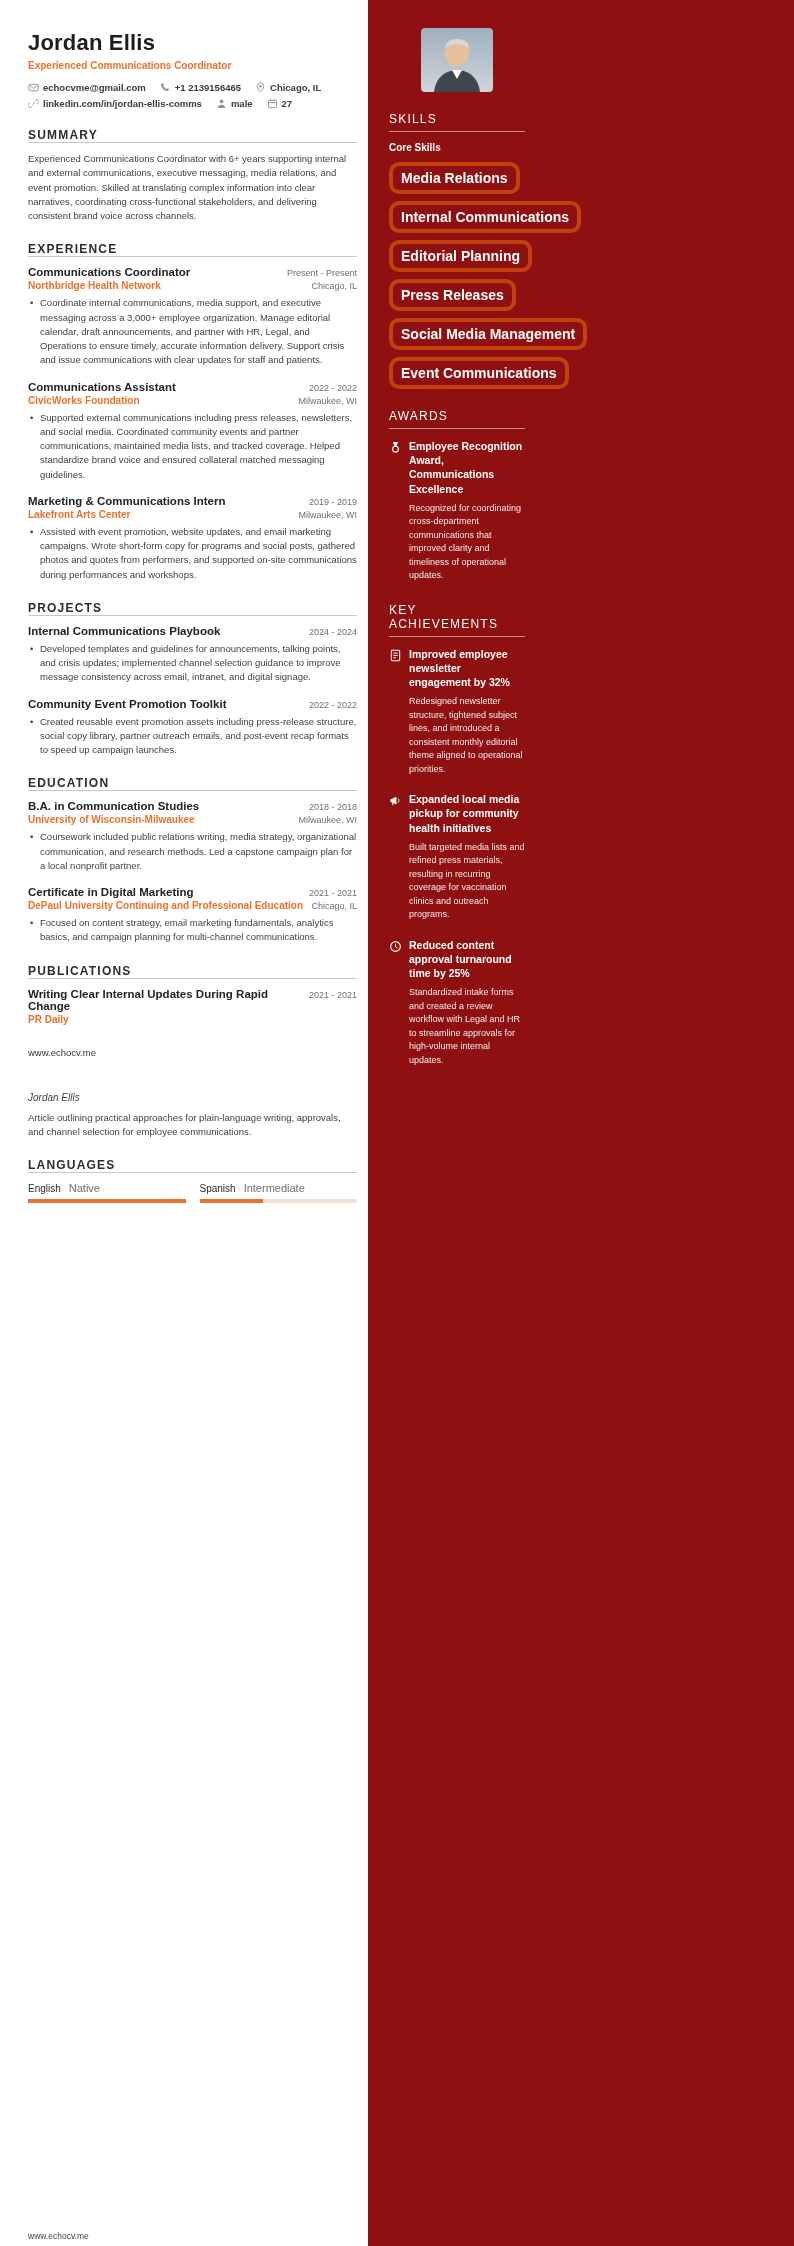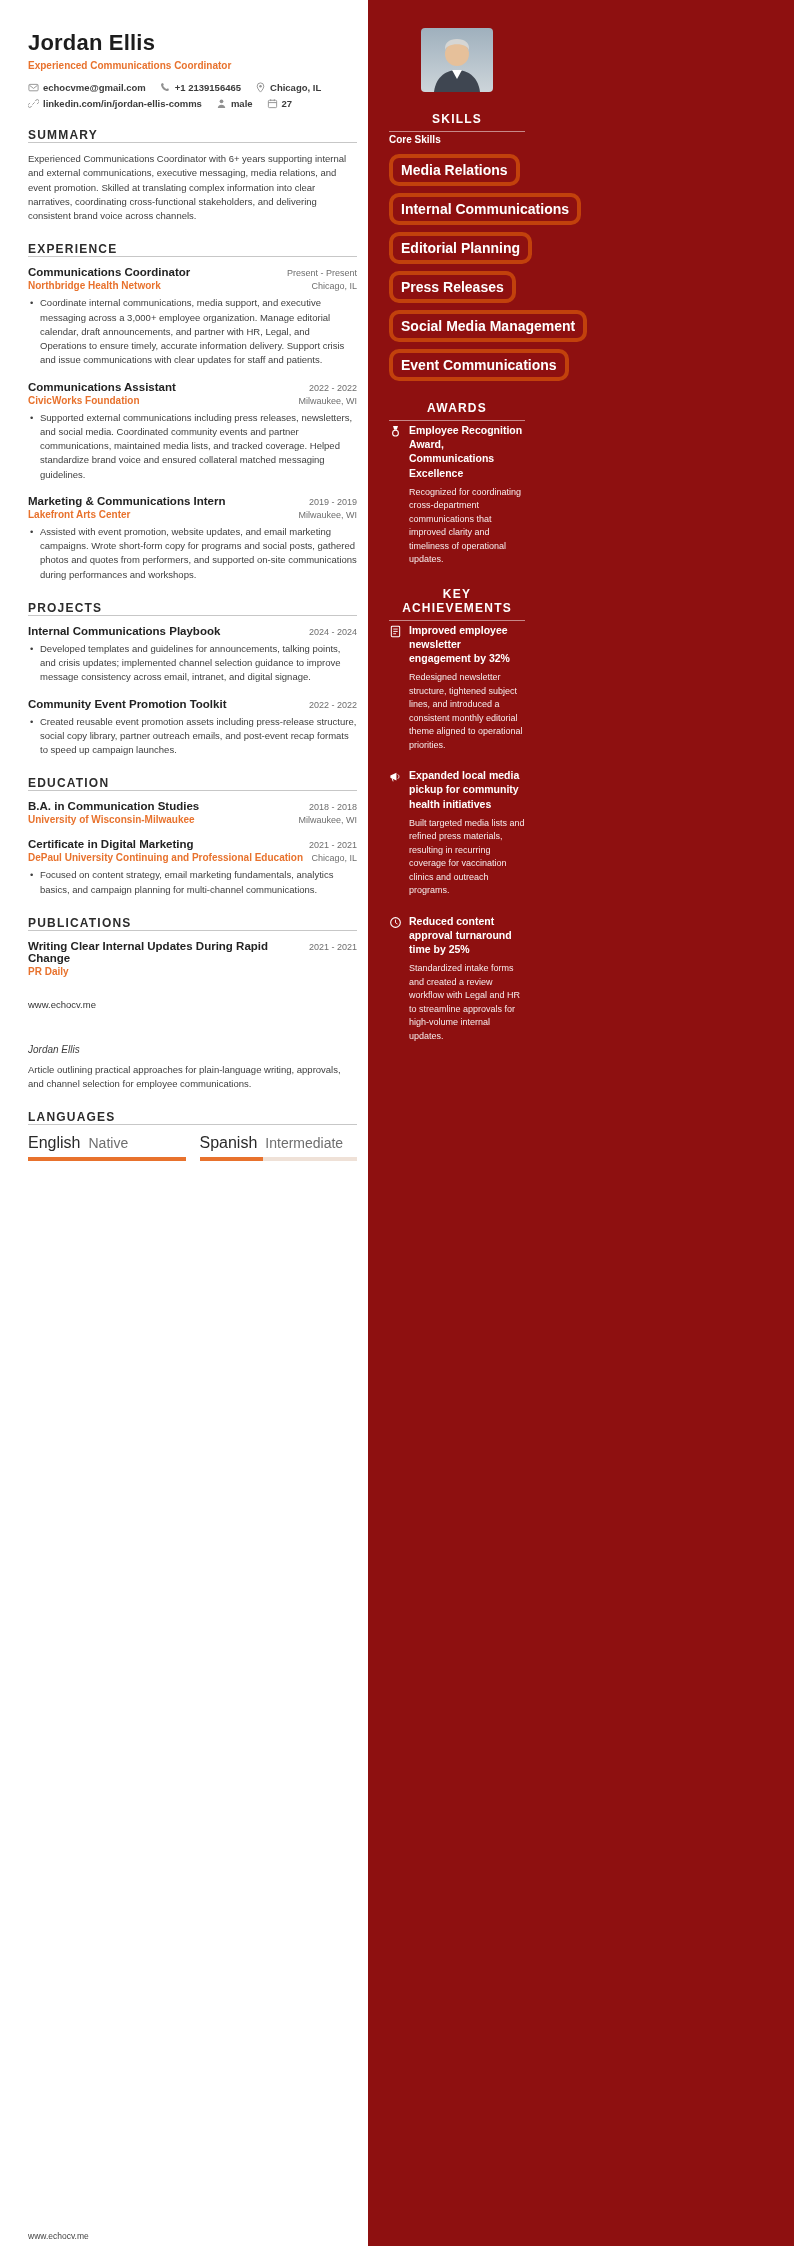--- a/index.html
+++ b/index.html
@@ -30,34 +30,34 @@
   .bullet { position: relative; margin: 5px 0 0; padding-left: 12px; font-size: 9.5px; line-height: 1.5; color: #3e3e3e; }
   .bullet::before { content: "\2022"; position: absolute; left: 2px; top: 0; color: #3e3e3e; }
 
   .pub-url { margin-top: 22px; font-size: 9.5px; color: #333; }
   .pub-author { margin-top: 34px; font-size: 10px; font-style: italic; color: #3e3e3e; }
   .pub-desc { margin-top: 8px; font-size: 9.5px; line-height: 1.5; color: #3e3e3e; }
 
   .langs { display: flex; gap: 14px; }
   .lang { flex: 1; }
   .lang-top { display: flex; align-items: baseline; gap: 8px; }
-  .lang-name { font-size: 16px; color: #2a2a2a; }
-  .lang-level { font-size: 14px; color: #6e6e6e; }
+  .lang-name { font-size: 10px; color: #2a2a2a; }
+  .lang-level { font-size: 11px; color: #6e6e6e; }
   .lang-bar { height: 4px; background: #efe1d7; margin-top: 5px; }
   .lang-fill { height: 100%; background: #e8722d; }
 
   .footer-url { position: absolute; left: 28px; bottom: 5px; font-size: 8.5px; color: #444; }
 
   
   .sidebar { position: absolute; left: 368px; top: 0; width: 426px; height: 100%;
              background: #8e1010; color: #fff; padding: 28px 0 0 21px; }
   .side-inner { width: 136px; }
   .photo { display: block; width: 72px; height: 64px; margin: 0 auto 16px; border-radius: 4px; overflow: hidden; }
-  .side-h { margin: 20px 0 2px; font-size: 12px; font-weight: bold; letter-spacing: 1.2px; color: #fff;
-            border-bottom: 1px solid rgba(255,255,255,.5); padding-bottom: 5px; text-align: center; }
+  .side-h { margin: 20px 0 10px; font-size: 12px; font-weight: normal; letter-spacing: 1.2px; color: #fff;
+            border-bottom: 1px solid rgba(255,255,255,.5); padding-bottom: 5px; }
   .skill-group { font-size: 10px; font-weight: bold; margin-bottom: 9px; }
   .chip-row { margin-bottom: 7px; }
   .chip { display: inline-block; border: 4px solid #c2410c; border-radius: 10px; padding: 4px 8px;
           font-size: 14px; font-weight: bold; white-space: nowrap; color: #fff; }
   .side-item { display: flex; gap: 7px; margin-bottom: 6px; }
   .side-icon { flex: 0 0 13px; width: 13px; padding-top: 1px; }
   .side-icon svg { width: 13px; height: 13px; }
   .side-item-title { font-size: 10.5px; font-weight: bold; line-height: 1.35; color: #fff; }
   .side-desc { margin: 0 0 16px 20px; font-size: 9px; line-height: 1.5; color: rgba(255,255,255,.92); }
 </style>
@@ -200,20 +200,21 @@
 
       <div class="entry">
         <div class="entry-top">
           <span class="entry-title">B.A. in Communication Studies</span>
           <span class="entry-dates">2018 - 2018</span>
         </div>
         <div class="entry-sub">
           <span class="entry-company">University of Wisconsin-Milwaukee</span>
           <span class="entry-loc">Milwaukee, WI</span>
         </div>
+        <p class="bullet">Coursework included public relations writing, media strategy, organizational communication, and research methods. Led a capstone campaign plan for a local nonprofit partner.</p>
       </div>
 
       <div class="entry">
         <div class="entry-top">
           <span class="entry-title">Certificate in Digital Marketing</span>
           <span class="entry-dates">2021 - 2021</span>
         </div>
         <div class="entry-sub">
           <span class="entry-company">DePaul University Continuing and Professional Education</span>
           <span class="entry-loc">Chicago, IL</span>

